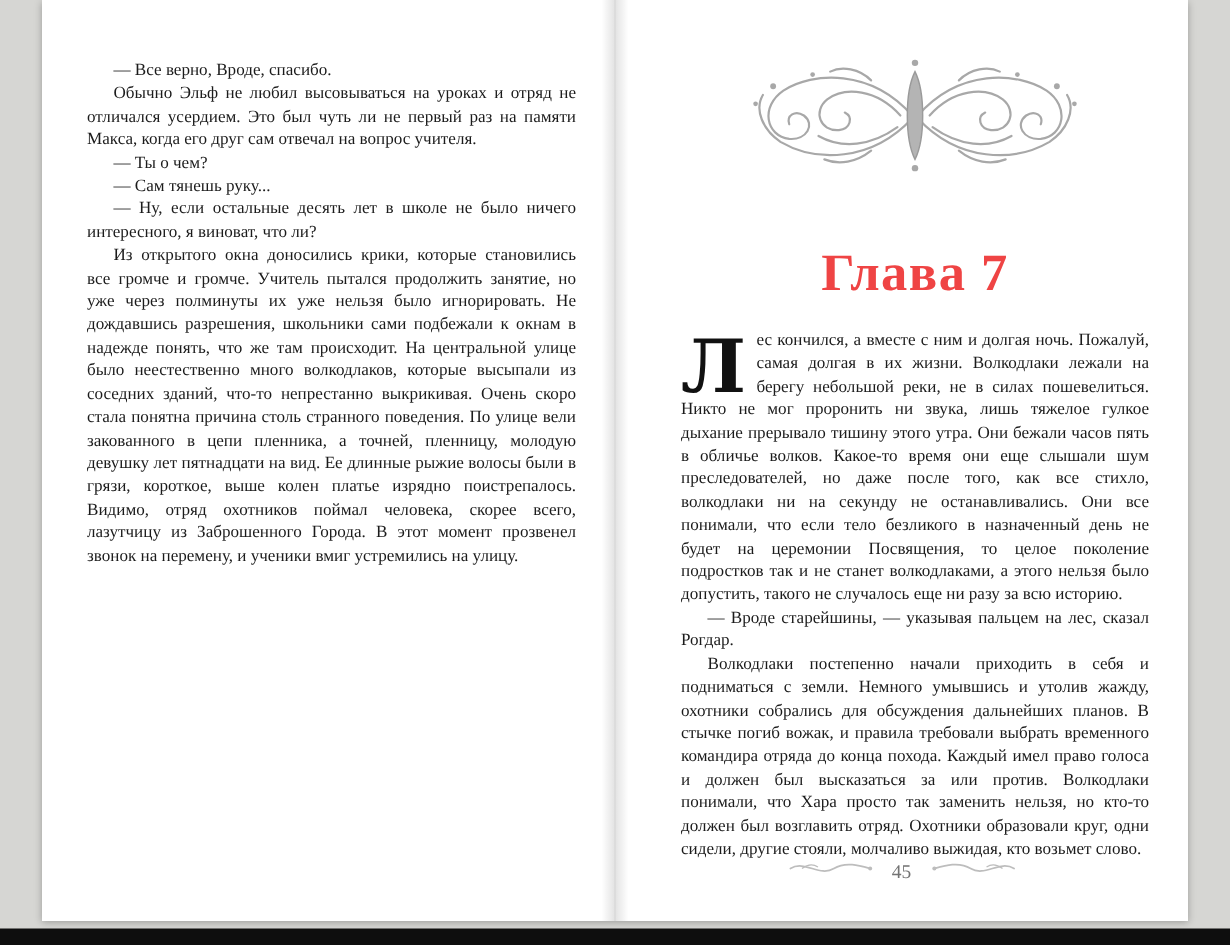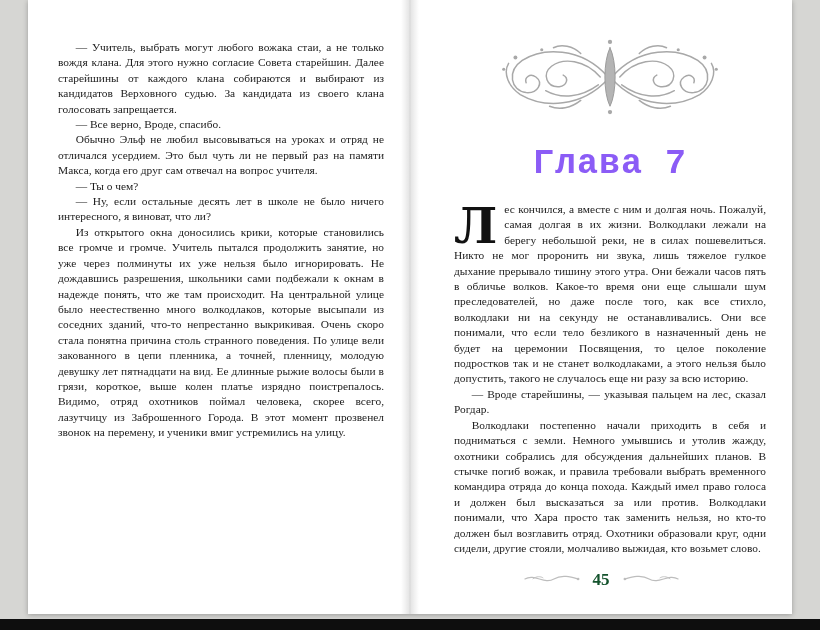--- a/index.html
+++ b/index.html
@@ -26,50 +26,50 @@
     margin:0; text-indent:1.55em; text-align:justify;
     font-size:11.4px; line-height:15.4px; color:#1b1b1b;
   }
   .para.nodent { text-indent:0; }
   .dropcap {
     float:left; font-family:"DejaVu Serif", serif; font-weight:bold;
     font-size:49px; line-height:42px; padding:3px 7px 0 0; color:#111111;
   }
   .ornament { margin:34px auto 0 auto; width:234px; text-align:center; }
   .chapter-title {
-    margin:20px 0 18px 0; text-align:center;
-    font-family:Liberation Mono, monospace; font-weight:bold;
-    font-size:35px; letter-spacing:1px; color:#8b5cf6;
+    margin:37px 0 18px 0; text-align:center;
+    font-family:Liberation Serif, serif; font-weight:bold;
+    font-size:35px; letter-spacing:1px; color:#ef4444;
   }
   .pagenum-row {
     position:absolute; left:0; bottom:24px; width:100%;
     text-align:center; white-space:nowrap;
   }
   .pagenum {
     display:inline-block; vertical-align:middle; margin:0 8px;
-    font-size:17px; font-weight:bold; color:#14532d;
+    font-size:13px; font-weight:normal; color:#737373;
   }
   .flourish { display:inline-block; vertical-align:middle; }
   .flourish.mirror svg { transform:scaleX(-1); }
   .bottom-bar {
     position:absolute; left:0; right:0; bottom:0; height:11px;
     background:#0e0e0e;
   }
 </style>
 </head>
 <body>
 
 <div class="screen">
   <div class="spread">
 
     <div class="page left">
-      <p class="para">— Учитель, выбрать могут любого вожака стаи, а не только вождя клана. Для этого нужно согласие Совета старейшин. Далее старейшины от каждого клана собираются и выбирают из кандидатов Верховного судью. За кандидата из своего клана голосовать запрещается.</p>
       <p class="para">— Все верно, Вроде, спасибо.</p>
       <p class="para">Обычно Эльф не любил высовываться на уроках и отряд не отличался усердием. Это был чуть ли не первый раз на памяти Макса, когда его друг сам отвечал на вопрос учителя.</p>
       <p class="para">— Ты о чем?</p>
+      <p class="para">— Сам тянешь руку...</p>
       <p class="para">— Ну, если остальные десять лет в школе не было ничего интересного, я виноват, что ли?</p>
       <p class="para">Из открытого окна доносились крики, которые становились все громче и громче. Учитель пытался продолжить занятие, но уже через полминуты их уже нельзя было игнорировать. Не дождавшись разрешения, школьники сами подбежали к окнам в надежде понять, что же там происходит. На центральной улице было неестественно много волкодлаков, которые высыпали из соседних зданий, что-то непрестанно выкрикивая. Очень скоро стала понятна причина столь странного поведения. По улице вели закованного в цепи пленника, а точней, пленницу, молодую девушку лет пятнадцати на вид. Ее длинные рыжие волосы были в грязи, короткое, выше колен платье изрядно поистрепалось. Видимо, отряд охотников поймал человека, скорее всего, лазутчицу из Заброшенного Города. В этот момент прозвенел звонок на перемену, и ученики вмиг устремились на улицу.</p>
     </div>
 
     <div class="page right">
 
       <div class="ornament">
         <svg viewBox="0 0 240 88" width="234" height="86" xmlns="http://www.w3.org/2000/svg">
           <g stroke="#a8a8a8" fill="none" stroke-width="1.5" stroke-linecap="round">
             <g id="ornHalf">

